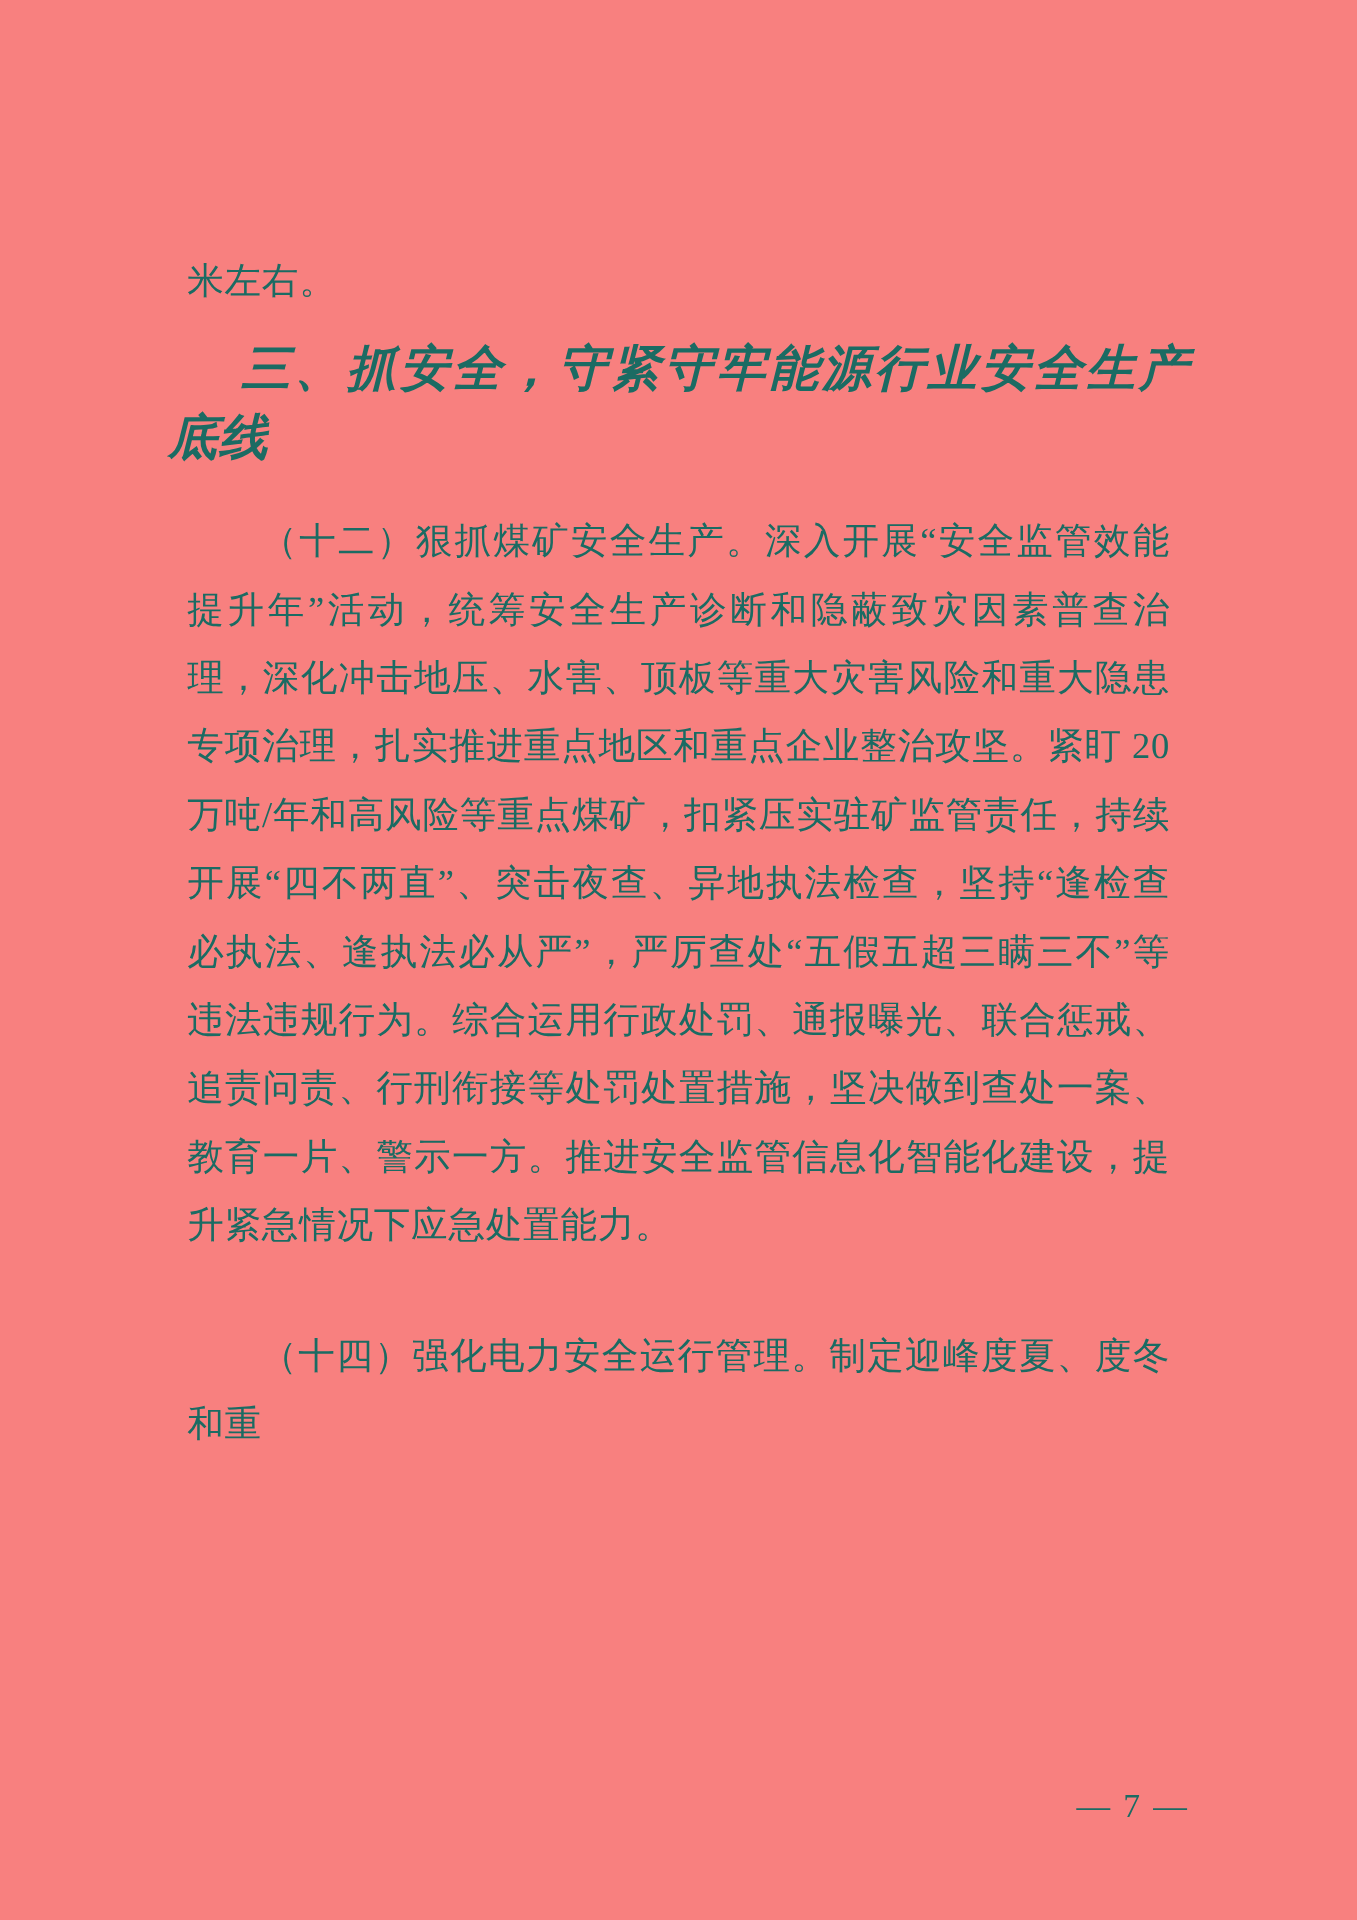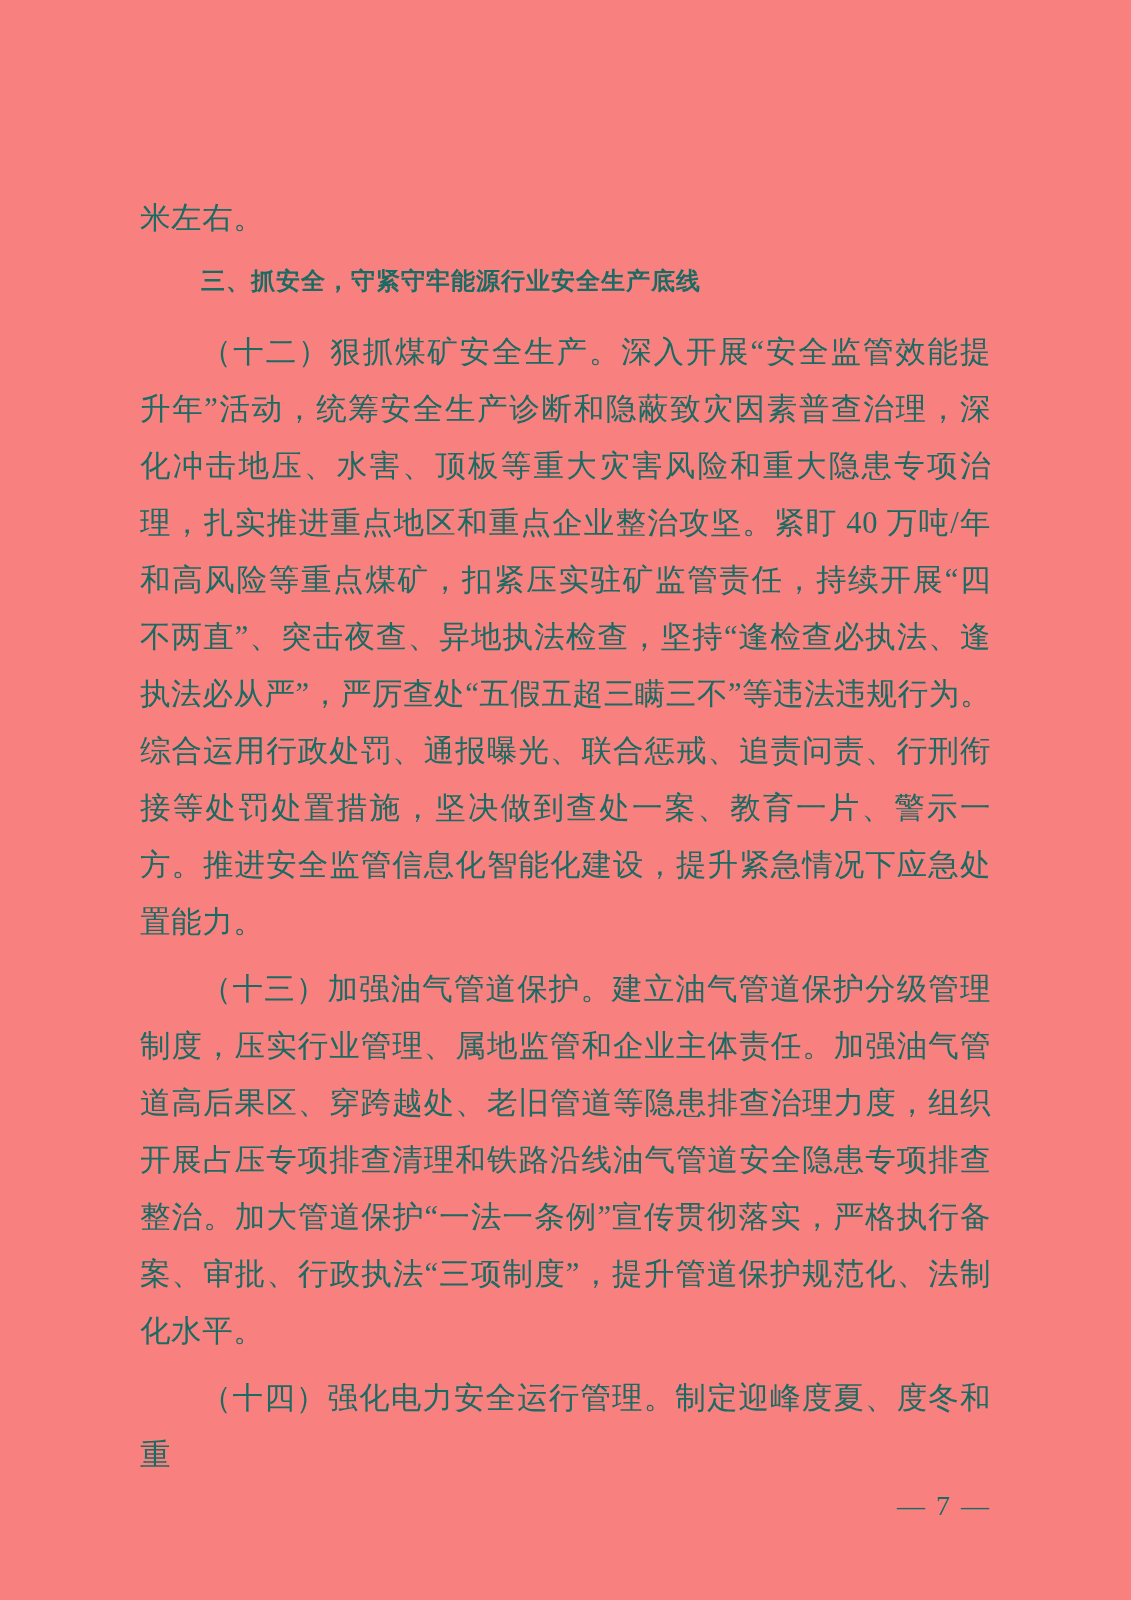--- a/index.html
+++ b/index.html
@@ -22,35 +22,36 @@
   }
   .doc-body {
     color: #1b6b63;
     font-size: 30.5px;
     line-height: 57px;
     letter-spacing: 0.6px;
     text-align: justify;
     text-justify: inter-ideograph;
   }
   .para {
-    margin: 0;
+    margin: 16px;
     text-indent: 0;
   }
   .para.indent {
     text-indent: 61px;
   }
   .section-heading {
     margin: 6px 0 4px 0;
     font-family: "DejaVu Sans", "Liberation Sans", sans-serif;
     font-weight: bold;
-    font-size: 24px;
+    font-size: 41px;
     line-height: 57px;
     color: #1b6b63;
     text-indent: 61px;
     letter-spacing: 1px;
+    font-style: italic;
   }
   .spacer-sm { height: 10px; }
   .page-number {
     position: absolute;
     right: 140px;
     bottom: 78px;
     color: #1b6b63;
     font-size: 28px;
     letter-spacing: 2px;
     font-family: "Liberation Serif", "DejaVu Serif", serif;
@@ -62,25 +63,24 @@
 <div class="page">
   <div class="doc-body">
 
     <p class="para">米左右。</p>
 
     <h2 class="section-heading">三、抓安全，守紧守牢能源行业安全生产底线</h2>
 
 
     <div class="spacer-sm"></div>
 
-    <p class="para indent">（十二）狠抓煤矿安全生产。深入开展“安全监管效能提升年”活动，统筹安全生产诊断和隐蔽致灾因素普查治理，深化冲击地压、水害、顶板等重大灾害风险和重大隐患专项治理，扎实推进重点地区和重点企业整治攻坚。紧盯 40 万吨/年和高风险等重点煤矿，扣紧压实驻矿监管责任，持续开展“四不两直”、突击夜查、异地执法检查，坚持“逢检查必执法、逢执法必从严”，严厉查处“五假五超三瞒三不”等违法违规行为。综合运用行政处罚、通报曝光、联合惩戒、追责问责、行刑衔接等处罚处置措施，坚决做到查处一案、教育一片、警示一方。推进安全监管信息化智能化建设，提升紧急情况下应急处置能力。</p>
+    <p class="para indent">（十二）狠抓煤矿安全生产。深入开展“安全监管效能提升年”活动，统筹安全生产诊断和隐蔽致灾因素普查治理，深化冲击地压、水害、顶板等重大灾害风险和重大隐患专项治理，扎实推进重点地区和重点企业整治攻坚。紧盯 20 万吨/年和高风险等重点煤矿，扣紧压实驻矿监管责任，持续开展“四不两直”、突击夜查、异地执法检查，坚持“逢检查必执法、逢执法必从严”，严厉查处“五假五超三瞒三不”等违法违规行为。综合运用行政处罚、通报曝光、联合惩戒、追责问责、行刑衔接等处罚处置措施，坚决做到查处一案、教育一片、警示一方。推进安全监管信息化智能化建设，提升紧急情况下应急处置能力。</p>
 
     <div class="spacer-sm"></div>
 
-    <p class="para indent">（十三）加强油气管道保护。建立油气管道保护分级管理制度，压实行业管理、属地监管和企业主体责任。加强油气管道高后果区、穿跨越处、老旧管道等隐患排查治理力度，组织开展占压专项排查清理和铁路沿线油气管道安全隐患专项排查整治。加大管道保护“一法一条例”宣传贯彻落实，严格执行备案、审批、行政执法“三项制度”，提升管道保护规范化、法制化水平。</p>
 
     <div class="spacer-sm"></div>
 
     <p class="para indent">（十四）强化电力安全运行管理。制定迎峰度夏、度冬和重</p>
 
   </div>
 
   <div class="page-number">— 7 —</div>
 </div>
 

